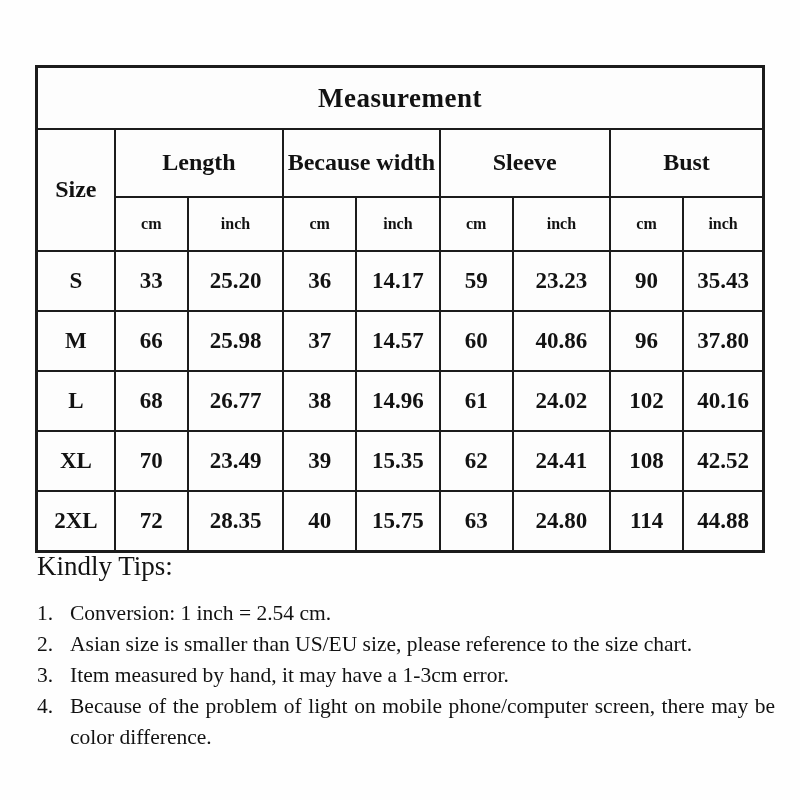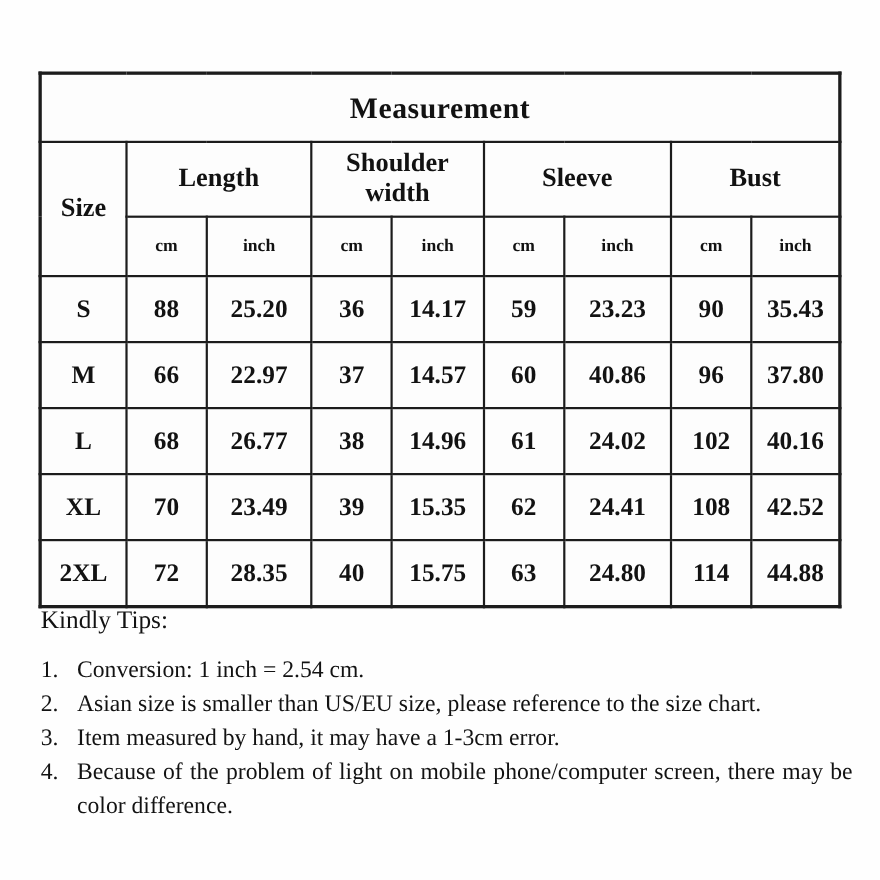--- a/index.html
+++ b/index.html
@@ -62,21 +62,21 @@
   }
 
   
   .tips {
     position: absolute;
     left: 37px;
     top: 551px;
     width: 738px;
   }
   .tips-heading {
-    font-size: 23px;
+    font-size: 27px;
     margin: 0 0 16px 0;
     font-weight: normal;
   }
   .tip-item {
     display: flex;
     align-items: flex-start;
     font-size: 21.5px;
     line-height: 31px;
   }
   .tip-num {
@@ -104,49 +104,49 @@
       <col style="width:73px">
       <col style="width:80px">
     </colgroup>
     <tbody>
       <tr class="title-row">
         <td colspan="9">Measurement</td>
       </tr>
       <tr class="group-row">
         <td rowspan="2" class="size-head">Size</td>
         <td colspan="2">Length</td>
-        <td colspan="2">Shoulder width</td>
+        <td colspan="2">Because width</td>
         <td colspan="2">Sleeve</td>
         <td colspan="2">Bust</td>
       </tr>
       <tr class="unit-row">
         <td>cm</td>
         <td>inch</td>
         <td>cm</td>
         <td>inch</td>
         <td>cm</td>
         <td>inch</td>
         <td>cm</td>
         <td>inch</td>
       </tr>
       <tr class="data-row">
         <td>S</td>
-        <td>88</td>
+        <td>33</td>
         <td>25.20</td>
         <td>36</td>
         <td>14.17</td>
         <td>59</td>
         <td>23.23</td>
         <td>90</td>
         <td>35.43</td>
       </tr>
       <tr class="data-row">
         <td>M</td>
         <td>66</td>
-        <td>22.97</td>
+        <td>25.98</td>
         <td>37</td>
         <td>14.57</td>
         <td>60</td>
         <td>40.86</td>
         <td>96</td>
         <td>37.80</td>
       </tr>
       <tr class="data-row">
         <td>L</td>
         <td>68</td>

